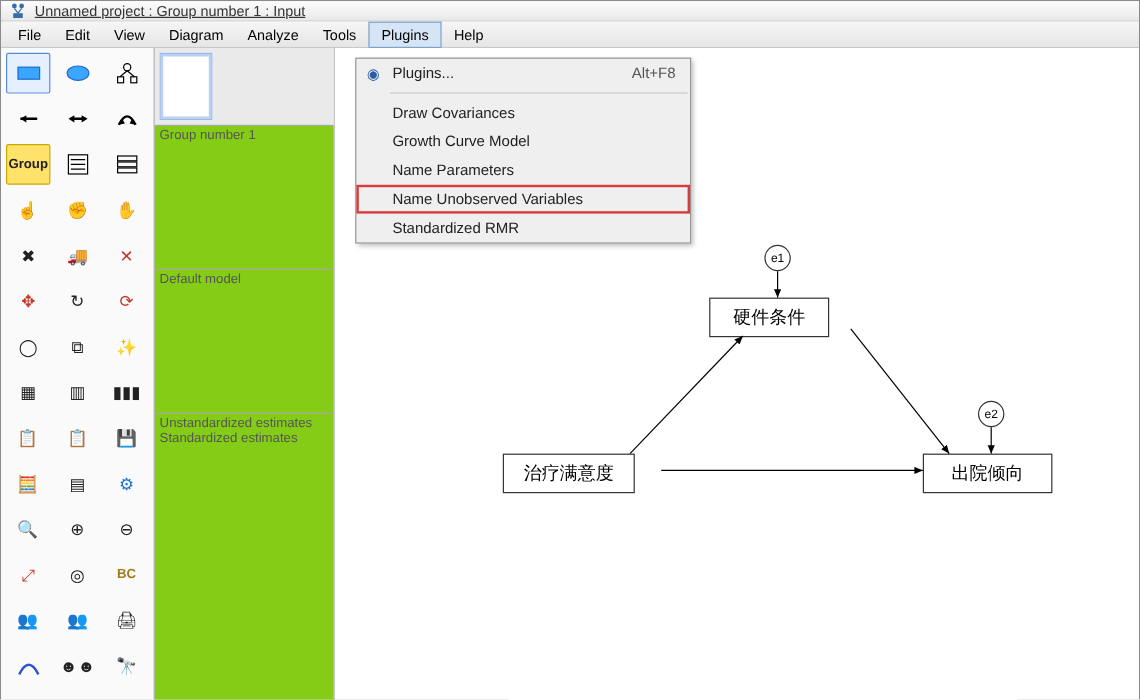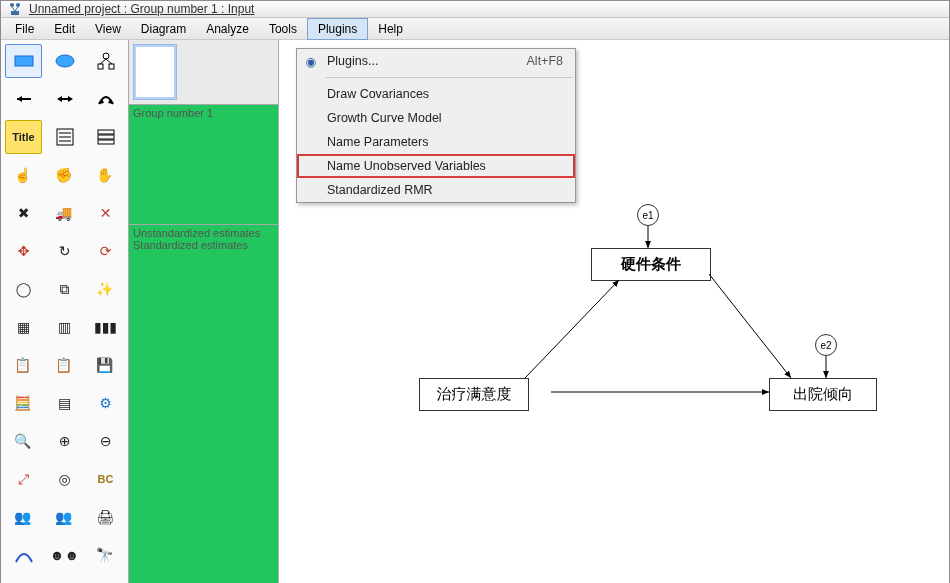--- a/index.html
+++ b/index.html
@@ -16,21 +16,21 @@
   .dropdown .dd-icon { width:28px; text-align:center; color:#2a5ca8; }
   .dropdown .dd-label { flex:1; padding-left:2px; }
   .dropdown .dd-shortcut { padding-right:12px; color:#555; }
   .dropdown .sep { height:1px; background:#c9c9c9; margin:4px 2px 4px 28px; }
   .dropdown .dd-row.highlight { outline:2px solid #d93a3a; outline-offset:-2px; }
   .body { flex:1; display:flex; }
   .toolbox { width:128px; border-right:1px solid #a8a8a8; background:#fafafa; display:grid; grid-template-columns:repeat(3,1fr); grid-auto-rows:34px; padding:4px; gap:4px; overflow:hidden; }
   .tool { border:1px solid transparent; display:flex; align-items:center; justify-content:center; font-size:14px; color:#222; border-radius:2px; }
   .tool.sel { border:1px solid #5b8dd6; background:#e4efff; }
   .midcol { width:150px; border-right:1px solid #a8a8a8; display:flex; flex-direction:column; }
-  .pane { border-bottom:1px solid #a8a8a8; background:#22c55e; font-size:11px; color:#555; padding:2px 4px; flex:0 0 auto; }
+  .pane { border-bottom:1px solid #a8a8a8; background:#84cc16; font-size:11px; color:#555; padding:2px 4px; flex:0 0 auto; }
   .pane.head { min-height:64px; background:#eaeaea; display:flex; align-items:flex-start; justify-content:flex-start; gap:6px; padding:4px;}
   .thumb { width:44px; height:56px; background:#fff; border:1px solid #9ab8e6; box-shadow:0 0 0 2px #b7d1f4 inset; }
   .canvas { flex:1; background:#fff; position:relative; }
   .rect { position:absolute; border:1px solid #333; background:#fff; padding:6px 12px; font-size:15px; text-align:center; }
   .circ { position:absolute; width:22px; height:22px; border:1px solid #333; border-radius:50%; background:#fff; font-size:10px; display:flex; align-items:center; justify-content:center; }
   svg.arrows { position:absolute; top:0; left:0; width:100%; height:100%; pointer-events:none; }
   .tool svg { width:22px; height:22px; }
 </style>
 </head>
 <body>
@@ -95,21 +95,21 @@
             <polygon points="19,11 14,8 14,14" fill="#000"></polygon>
           </svg>
         </div>
       <div class="tool">
           <svg>
             <path d="M4 16 Q11 2 18 16" fill="none" stroke="#000" stroke-width="2"></path>
             <polygon points="4,16 7,11 9,15"></polygon>
             <polygon points="18,16 15,11 13,15"></polygon>
           </svg>
         </div>
-      <div class="tool" style="background:#ffe26a;border:1px solid #c7a900;font-size:11px;font-weight:bold;">Title</div>
+      <div class="tool" style="background:#ffe26a;border:1px solid #c7a900;font-size:11px;font-weight:bold;">Group</div>
       <div class="tool">
           <svg>
             <rect x="3" y="3" width="16" height="16" fill="none" stroke="#000"></rect>
             <line x1="5" y1="7" x2="17" y2="7" stroke="#000"></line>
             <line x1="5" y1="11" x2="17" y2="11" stroke="#000"></line>
             <line x1="5" y1="15" x2="17" y2="15" stroke="#000"></line>
           </svg>
         </div>
       <div class="tool">
           <svg>
@@ -159,30 +159,33 @@
       <div class="tool" style="color:#1a73cc;">↷</div>
     </div>
 
     <div class="midcol">
       <div class="pane head">
         <div class="thumb"></div>
       </div>
       <div class="pane" style="min-height:120px;">
         <div>Group number 1</div>
       </div>
+      <div class="pane" style="min-height:120px;">
+        <div>Default model</div>
+      </div>
       <div class="pane" style="flex:1;">
         <div>Unstandardized estimates</div>
         <div>Standardized estimates</div>
       </div>
     </div>
 
     <div class="canvas">
       <div class="circ" style="left:358px; top:164px;">e1</div>
       <div class="circ" style="left:536px; top:294px;">e2</div>
-      <div class="rect" style="left:312px; top:208px; width:120px;font-weight:bold;">硬件条件</div>
+      <div class="rect" style="left:312px; top:208px; width:100px;">硬件条件</div>
       <div class="rect" style="left:140px; top:338px; width:110px;">治疗满意度</div>
       <div class="rect" style="left:490px; top:338px; width:108px;">出院倾向</div>
       <svg class="arrows">
         <defs>
             <marker id="ah" markerWidth="8" markerHeight="8" refX="7" refY="3" orient="auto">
               <path d="M0,0 L7,3 L0,6 Z" fill="#000"></path>
             </marker>
           </defs>
         <line x1="369" y1="186" x2="369" y2="208" stroke="#000" marker-end="url(#ah)"></line>
         <line x1="547" y1="316" x2="547" y2="338" stroke="#000" marker-end="url(#ah)"></line>

